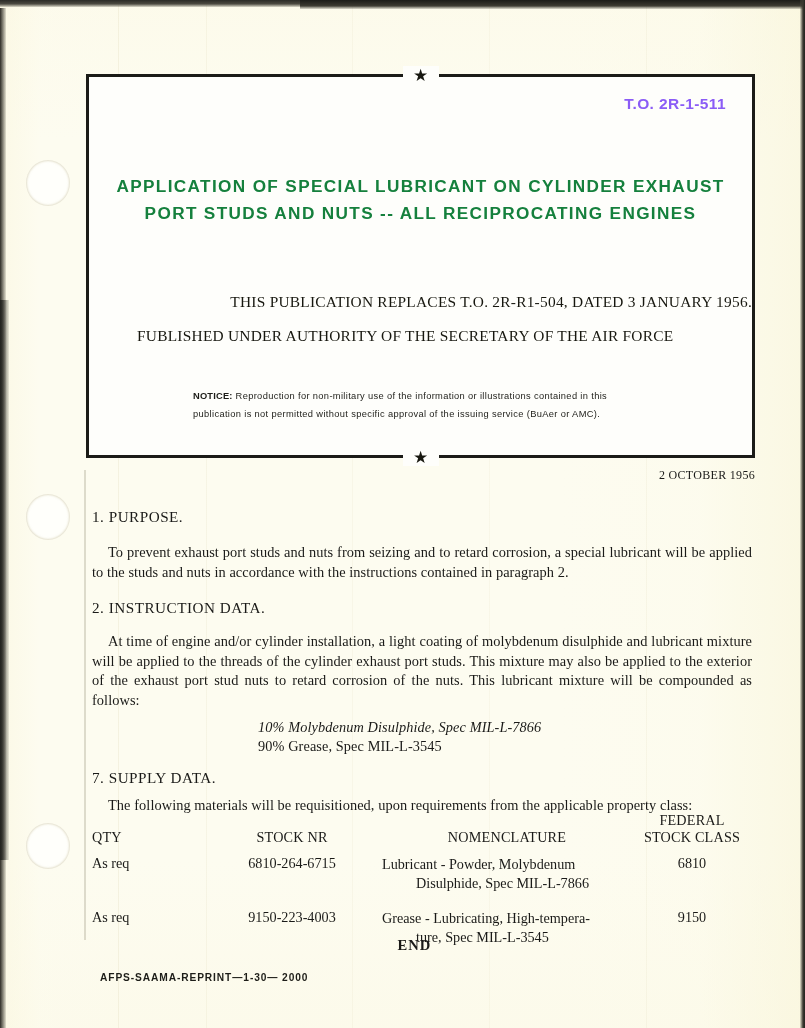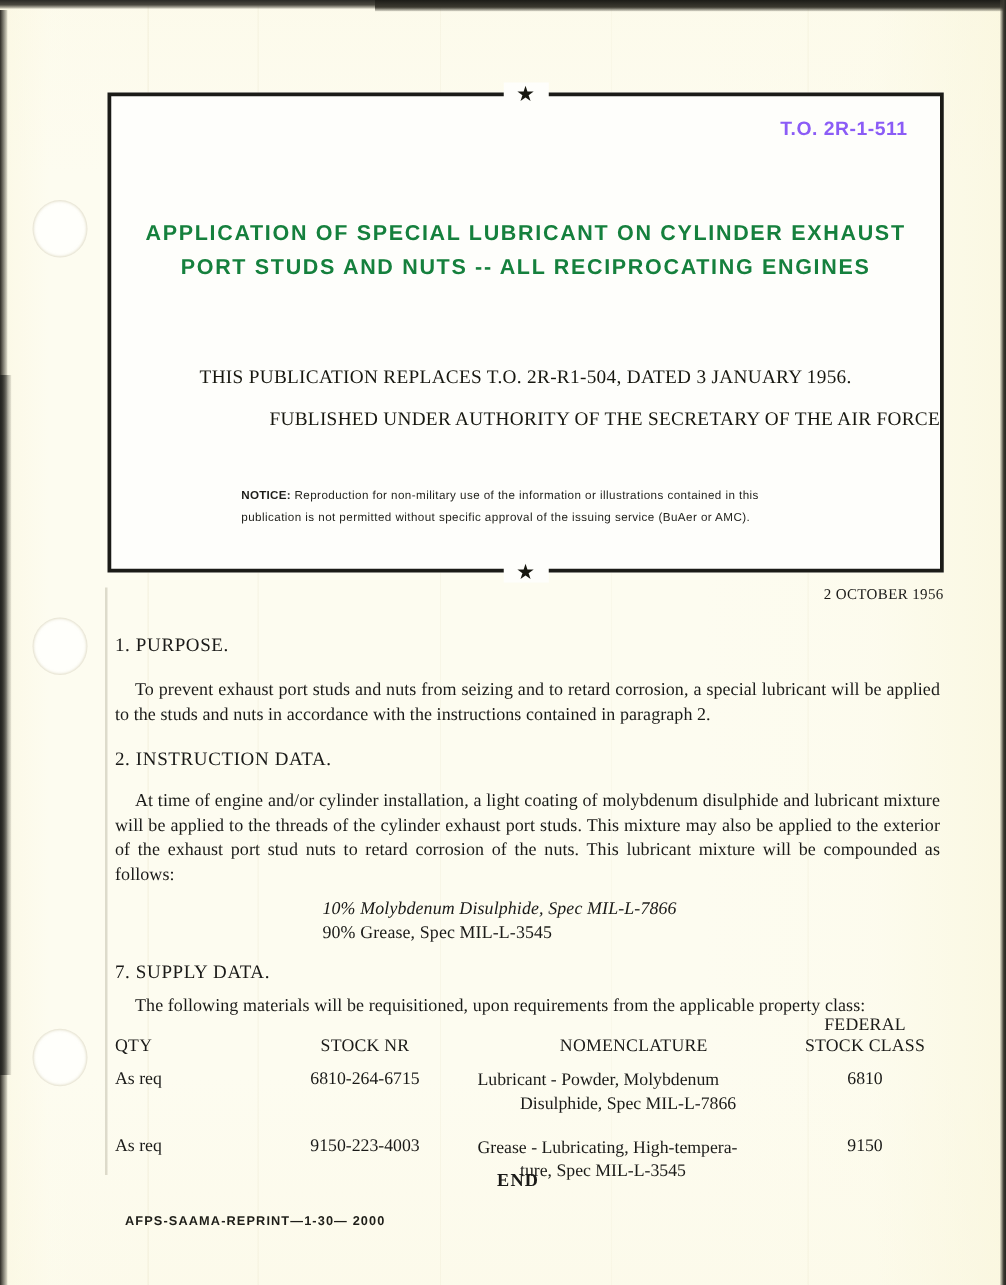--- a/index.html
+++ b/index.html
@@ -132,35 +132,36 @@
     font-size: 17.2px;
     line-height: 27px;
     letter-spacing: 1.35px;
     color: #15803d;
   }
 
   .replaces-line {
     position: absolute;
     left: 0; right: 0;
     top: 216px;
-    text-align: center;
-    font-family: "Liberation Serif", serif;
-    font-size: 15.4px;
-    letter-spacing: 0.25px;
-    color: #17170f;
-  }
-  .authority-line {
-    position: absolute;
-    left: 0; right: 0;
-    top: 250px;
     text-align: right;
     font-family: "Liberation Serif", serif;
     font-size: 15.4px;
     letter-spacing: 0.25px;
     color: #17170f;
+  }
+  .authority-line {
+    position: absolute;
+    left: 0; right: 0;
+    top: 250px;
+    text-align: left;
+    font-family: "Liberation Serif", serif;
+    font-size: 15.4px;
+    letter-spacing: 0.25px;
+    color: #17170f;
+    padding-left: 48px;
   }
 
   .notice {
     position: absolute;
     left: 104px;
     top: 310px;
     width: 470px;
     font-family: "Liberation Sans", sans-serif;
     font-size: 9.3px;
     line-height: 18px;

